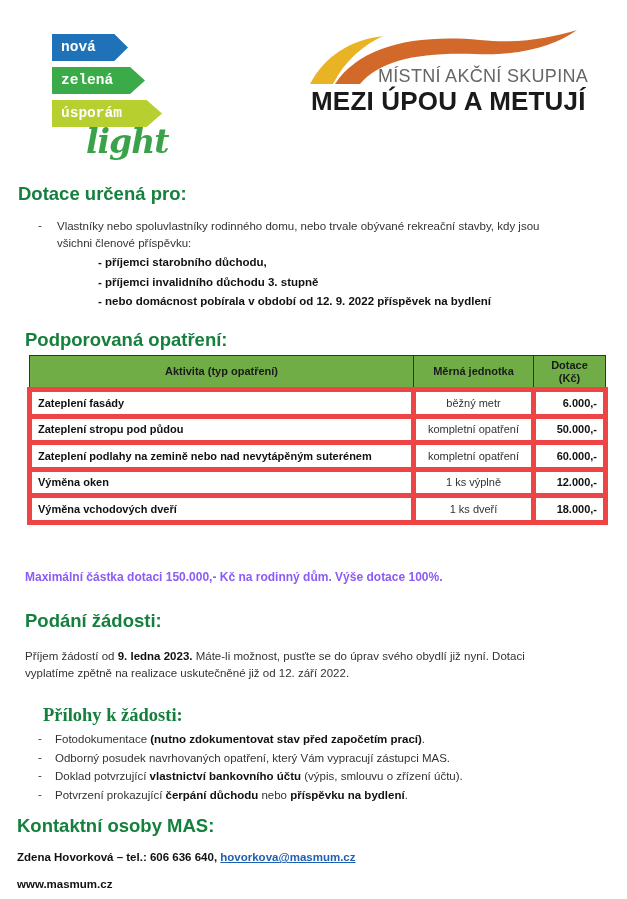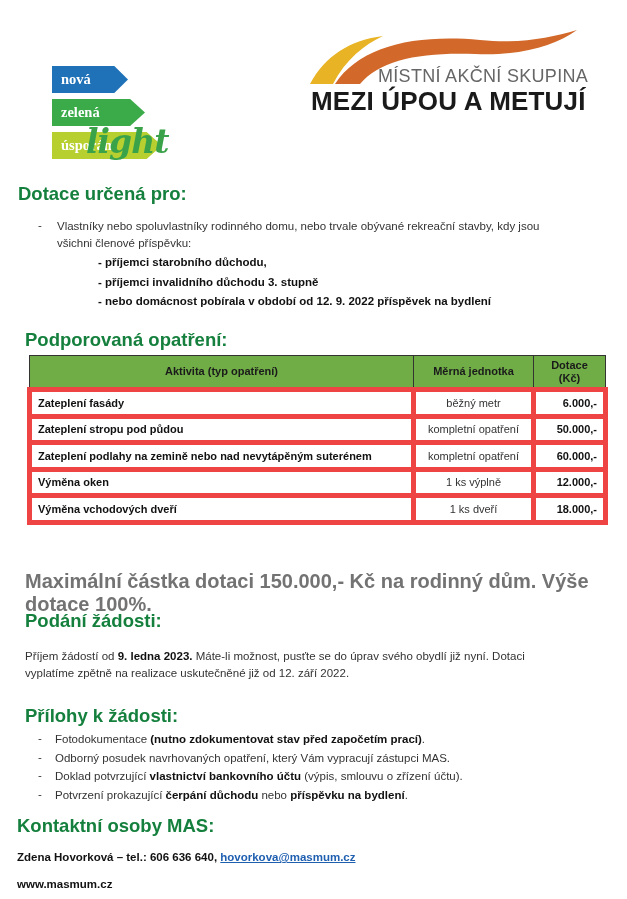--- a/index.html
+++ b/index.html
@@ -1,21 +1,21 @@
 <!DOCTYPE html>
 <html><head>
 <meta charset="utf-8">
 <style>
   * { box-sizing: border-box; margin: 0; padding: 0; }
   html, body { width: 627px; height: 899px; background: #ffffff; overflow: hidden; }
   body { position: relative; font-family: "Liberation Sans", sans-serif; color: #111; }
 
   .logo-left { position: absolute; left: 52px; top: 34px; width: 110px; height: 130px; }
   .arrow { position: absolute; height: 27px; color: #fff; font-weight: bold; font-size: 14.5px;
-           line-height: 27px; padding-left: 9px; font-family: Liberation Serif, serif; margin-top: 32px; }
+           line-height: 27px; padding-left: 9px; font-family: Liberation Mono, monospace; }
   .arrow.a1 { left: 0; top: 0; width: 76px; background: #1f72b8;
               clip-path: polygon(0 0, 82% 0, 100% 50%, 82% 100%, 0 100%); }
   .arrow.a2 { left: 0; top: 33px; width: 93px; background: #3bab4a;
               clip-path: polygon(0 0, 84% 0, 100% 50%, 84% 100%, 0 100%); }
   .arrow.a3 { left: 0; top: 66px; width: 110px; background: #b7cf2f;
               clip-path: polygon(0 0, 86% 0, 100% 50%, 86% 100%, 0 100%); }
   .light { position: absolute; left: 34px; top: 88px; font-family: "DejaVu Serif", serif;
            font-style: italic; font-weight: bold; font-size: 33px; color: #3aa34a; letter-spacing: -1px; }
 
   .logo-right { position: absolute; left: 305px; top: 26px; width: 300px; height: 100px; }
@@ -30,21 +30,21 @@
 
   .sub-item { position: absolute; left: 98px; font-size: 11.5px; font-weight: bold; color: #111; }
 
   table.t { position: absolute; left: 27px; top: 355px; width: 581px; border-collapse: collapse; font-size: 11px; }
   table.t th { background: #70ad47; color: #1a1a1a; font-weight: bold; border: 1px solid #333; height: 34px; text-align: center; line-height: 13px; }
   table.t td { border: 5px solid #ef4444; height: 26.5px; padding: 0 6px; }
   td.c1 { font-weight: bold; color: #111; width: 384px; }
   td.c2 { text-align: center; color: #333; width: 120px; }
   td.c3 { text-align: right; font-weight: bold; color: #111; }
 
-  .maxline { position: absolute; left: 25px; top: 570px; font-size: 20px; font-weight: bold; color: #737373; }
+  .maxline { position: absolute; left: 25px; top: 570px; font-size: 12px; font-weight: bold; color: #8b5cf6; }
   a.mail { color: #1f5fb0; text-decoration: underline; }
 </style>
 </head>
 <body>
 
 <div class="logo-left">
   <div class="arrow a1">nová</div>
   <div class="arrow a2">zelená</div>
   <div class="arrow a3">úsporám</div>
   <div class="light">light</div>
@@ -104,21 +104,21 @@
     </tr>
   </tbody>
 </table>
 
 <div class="maxline">Maximální částka dotaci 150.000,- Kč na rodinný dům. Výše dotace 100%.</div>
 
 <h2 style="left:25px; top:610px;">Podání žádosti:</h2>
 <div class="p" style="left:25px; top:648px;"><span>Příjem žádostí od </span><span class="b">9. ledna 2023.</span><span> Máte-li možnost, pusťte se do úprav svého obydlí již nyní. Dotaci</span></div>
 <div class="p" style="left:25px; top:665px;">vyplatíme zpětně na realizace uskutečněné již od 12. září 2022.</div>
 
-<h2 style="left:25px; top:705px;">Přílohy k žádosti:</h2>
+<h2 style="left:43px; top:705px;font-family:Liberation Serif, serif;">Přílohy k žádosti:</h2>
 <span class="dash" style="left:38px; top:732px;">-</span>
 <div class="p" style="left:55px; top:731px;"><span>Fotodokumentace </span><span class="b">(nutno zdokumentovat stav před započetím prací)</span><span>.</span></div>
 <span class="dash" style="left:38px; top:751px;">-</span>
 <div class="p" style="left:55px; top:750px;">Odborný posudek navrhovaných opatření, který Vám vypracují zástupci MAS.</div>
 <span class="dash" style="left:38px; top:769px;">-</span>
 <div class="p" style="left:55px; top:768px;"><span>Doklad potvrzující </span><span class="b">vlastnictví bankovního účtu</span><span> (výpis, smlouvu o zřízení účtu).</span></div>
 <span class="dash" style="left:38px; top:788px;">-</span>
 <div class="p" style="left:55px; top:787px;"><span>Potvrzení prokazující </span><span class="b">čerpání důchodu</span><span> nebo </span><span class="b">příspěvku na bydlení</span><span>.</span></div>
 
 <h2 style="left:17px; top:815px;">Kontaktní osoby MAS:</h2>

